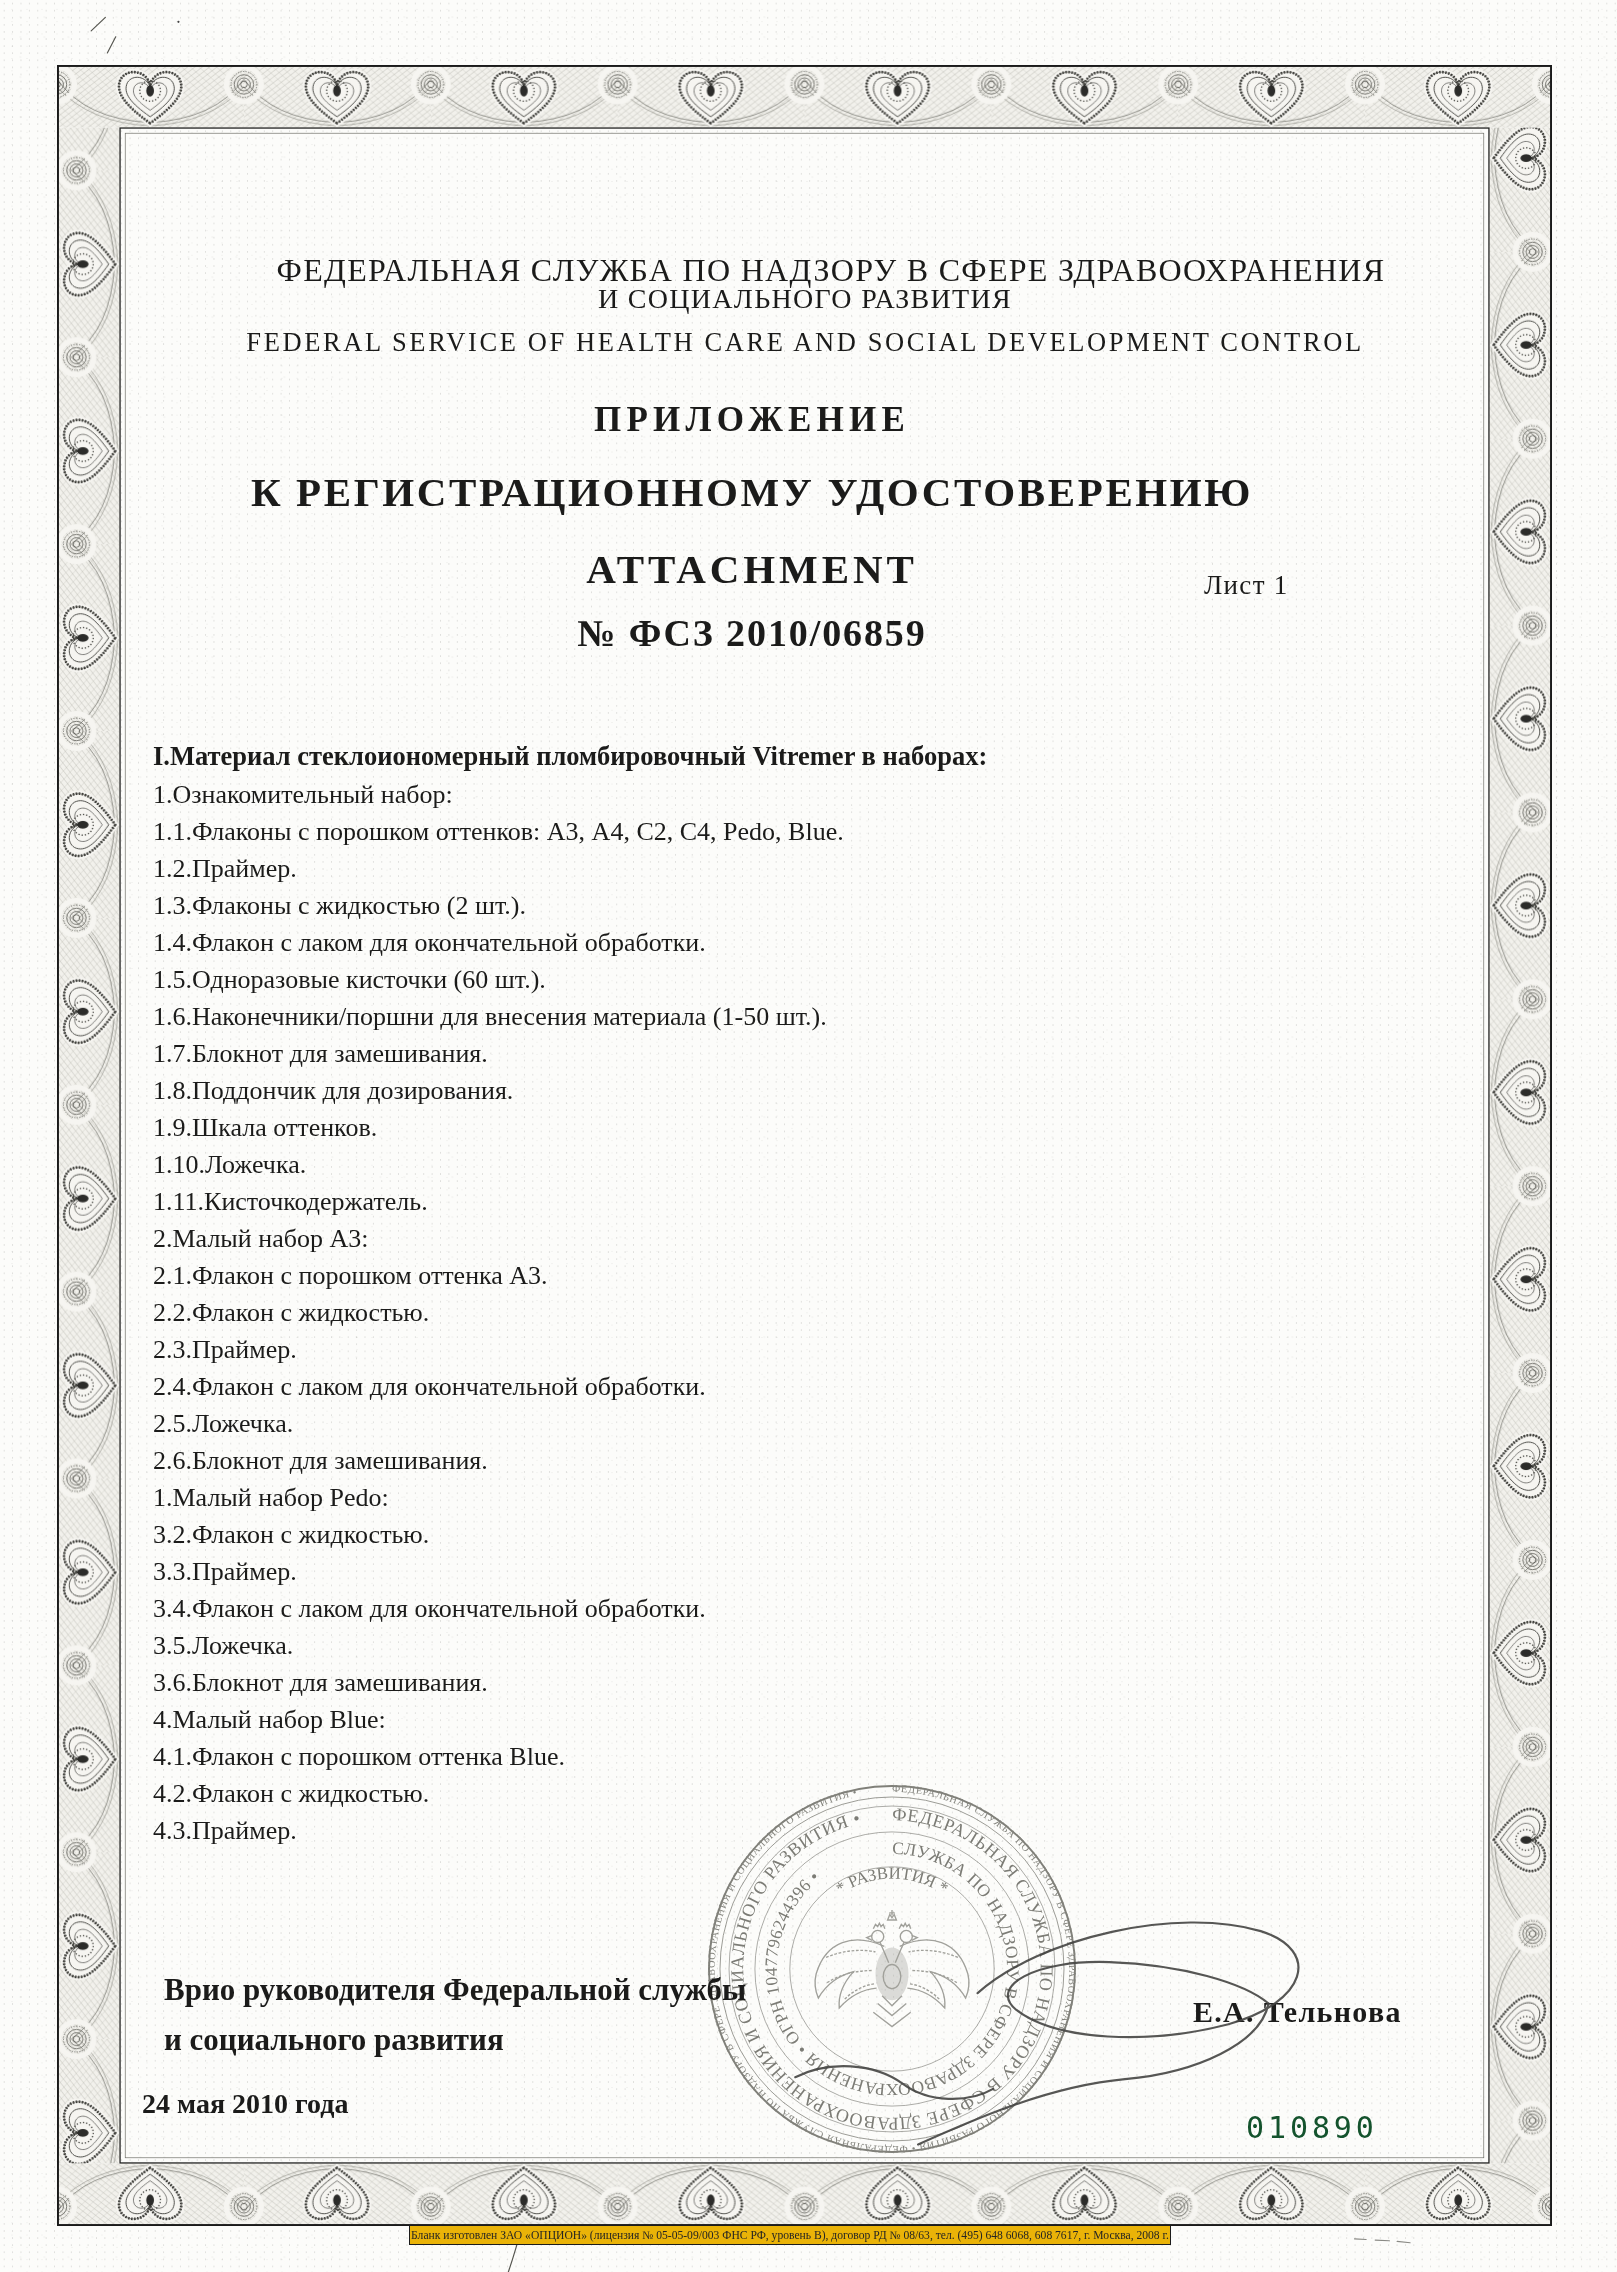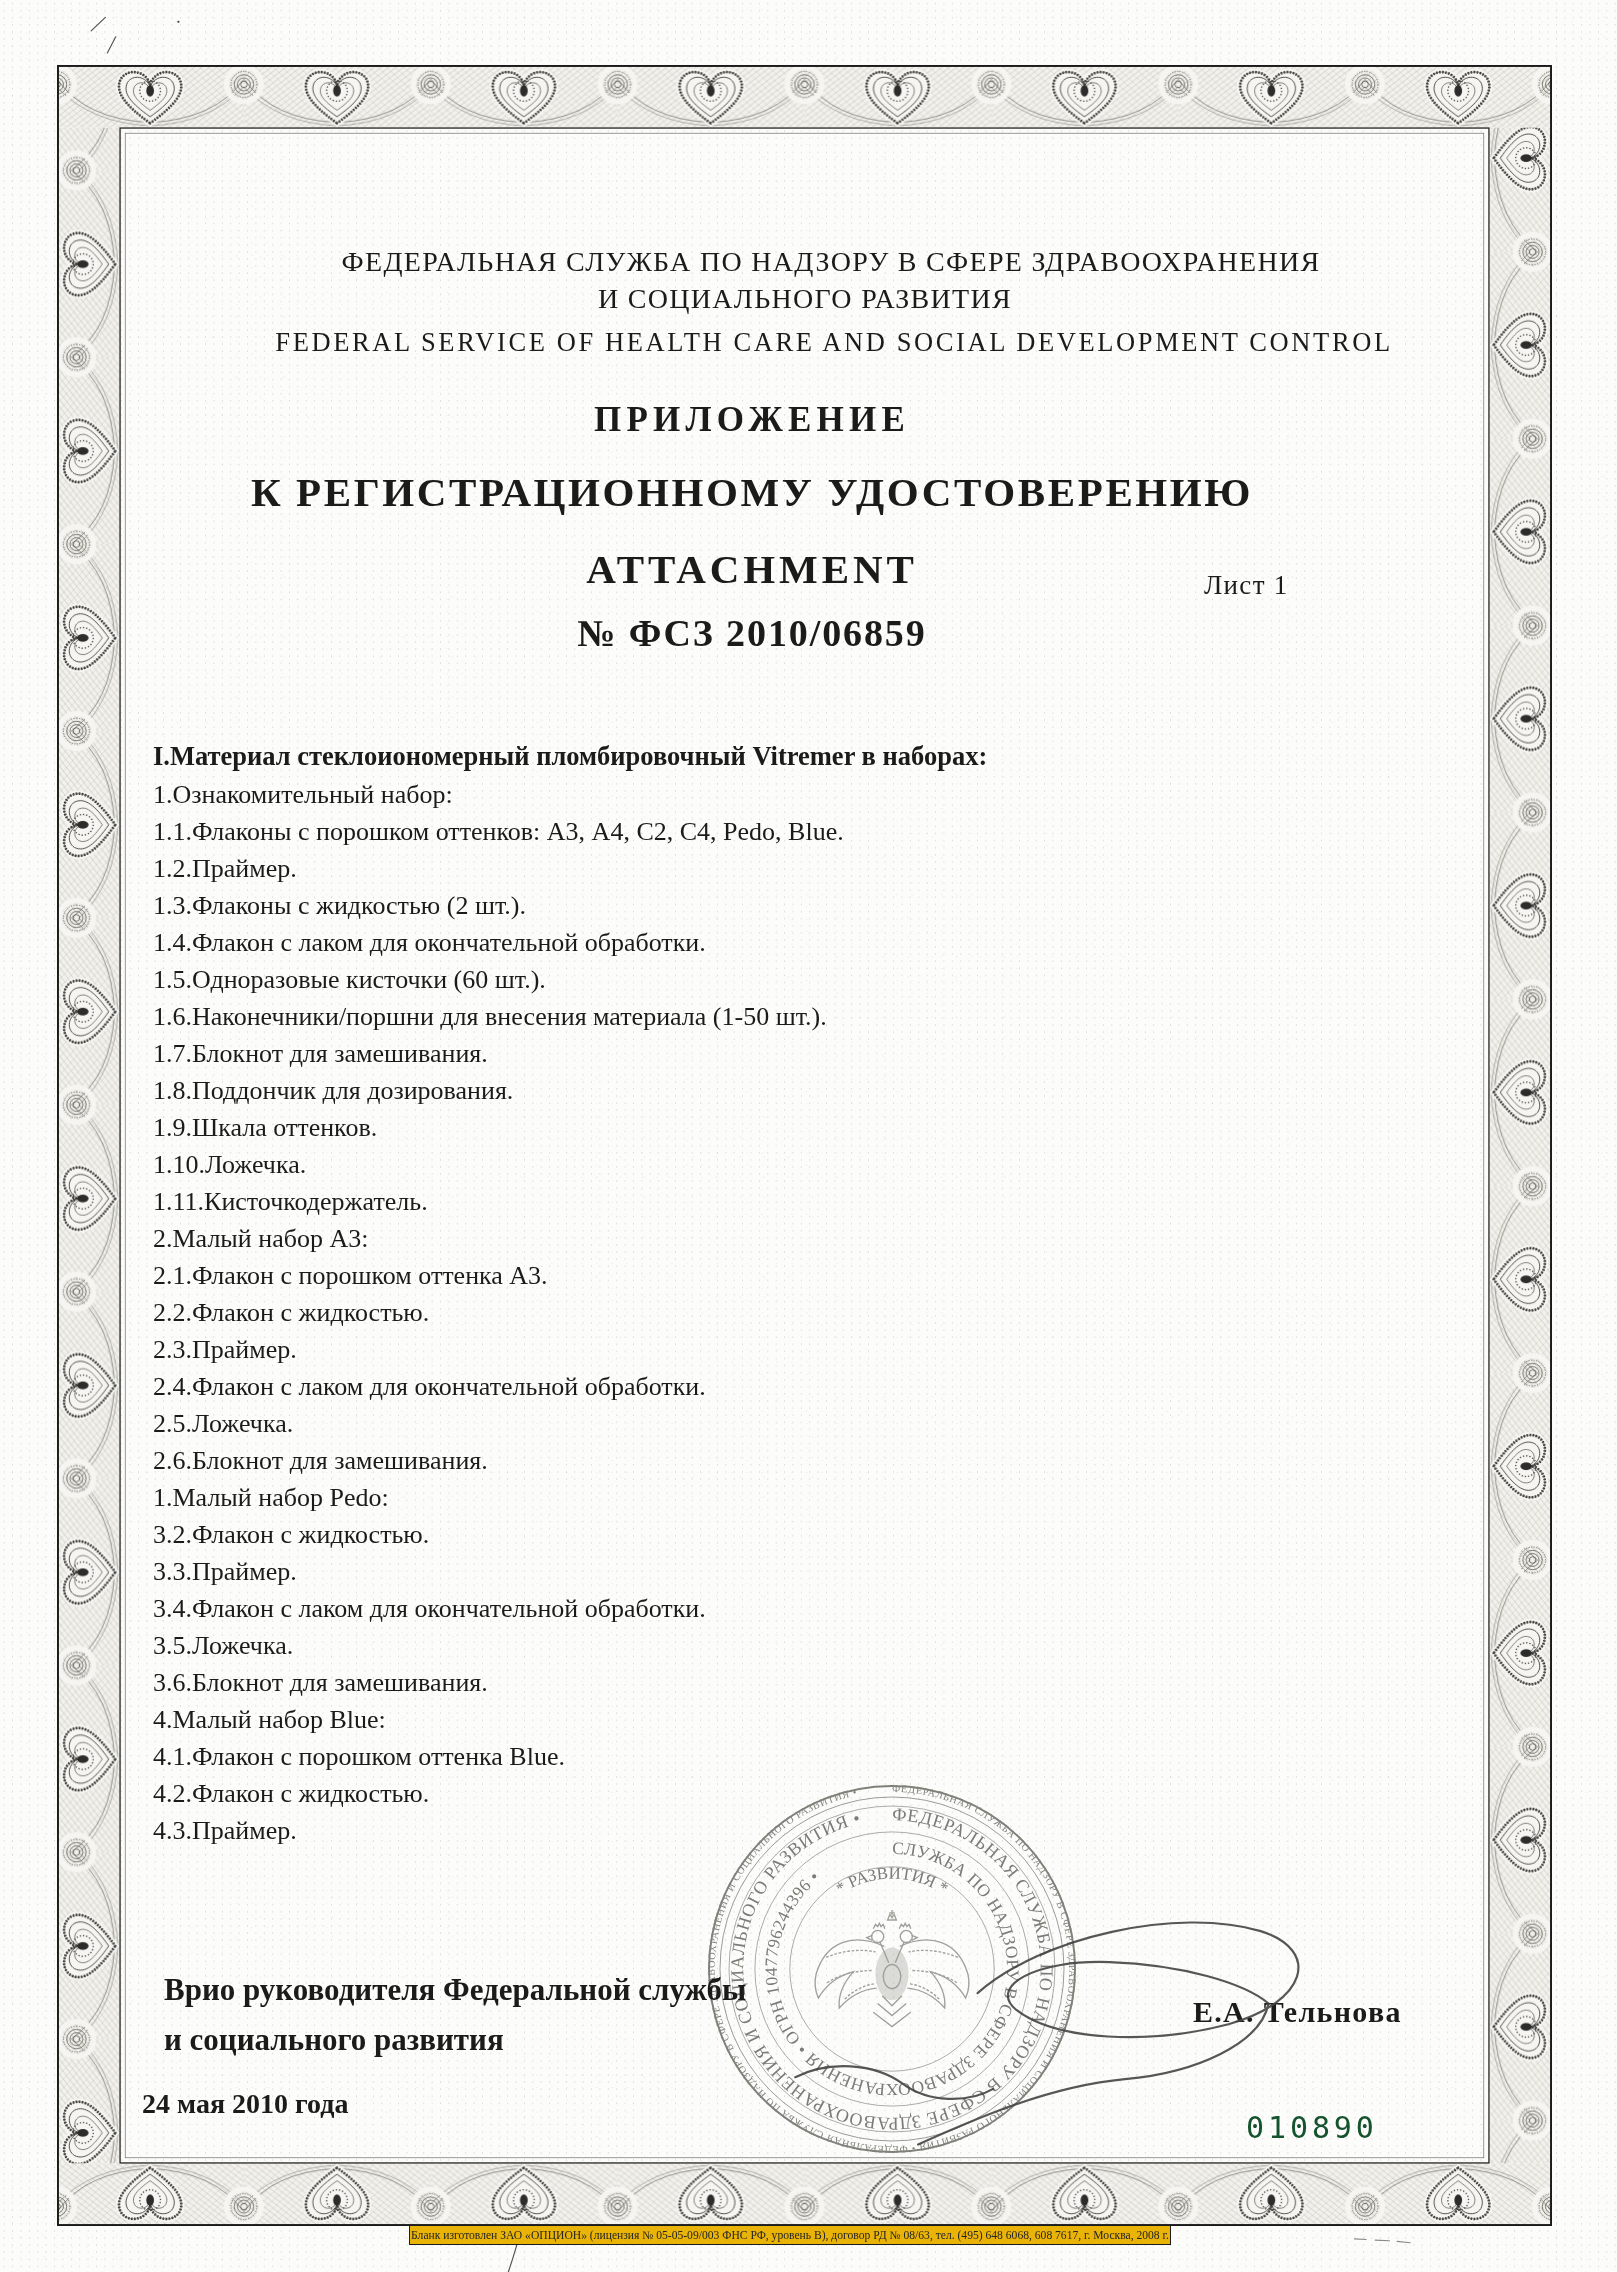--- a/index.html
+++ b/index.html
@@ -8,23 +8,23 @@
   .speckle{position:absolute;inset:0;z-index:1;pointer-events:none;
     background-image:
       radial-gradient(rgba(70,70,64,0.16) 0.6px, transparent 0.9px),
       radial-gradient(rgba(70,70,64,0.11) 0.6px, transparent 0.9px),
       radial-gradient(rgba(70,70,64,0.07) 0.6px, transparent 1px);
     background-size:8.4px 7.1px,15px 12.3px,24px 20px;
     background-position:0 0,4.5px 3.2px,8.4px 7.1px;}
   .border-svg{position:absolute;left:57px;top:65px;z-index:2;}
   .abs{position:absolute;}
   .ctr{text-align:center;}
-  .hdr1{left:120px;width:1422px;top:246px;font-size:28px;letter-spacing:1.3px;z-index:3;}
+  .hdr1{left:120px;width:1422px;top:252px;font-size:32px;letter-spacing:1.3px;z-index:3;}
   .hdr2{left:120px;width:1370px;top:283px;font-size:28px;letter-spacing:1.3px;z-index:3;}
-  .hdr3{left:120px;width:1370px;top:327px;font-size:26.5px;letter-spacing:2.6px;z-index:3;padding-left:29px;}
+  .hdr3{left:120px;width:1370px;top:327px;font-size:26.5px;letter-spacing:2.6px;z-index:3;}
   .t1{left:120px;width:1264px;top:400px;font-size:35px;font-weight:bold;letter-spacing:5.2px;z-index:3;}
   .t2{left:120px;width:1264px;top:468px;font-size:41px;font-weight:bold;letter-spacing:2.6px;z-index:3;}
   .t3{left:120px;width:1264px;top:545px;font-size:41px;font-weight:bold;letter-spacing:3.9px;z-index:3;}
   .t4{left:120px;width:1264px;top:611px;font-size:38px;font-weight:bold;letter-spacing:1.9px;z-index:3;}
   .sheet{left:1204px;top:570px;font-size:27px;letter-spacing:1.3px;z-index:3;}
   .section{left:153px;top:741px;width:1293px;font-size:26.5px;font-weight:bold;z-index:3;}
   .items{left:153px;top:776px;width:1332px;font-size:26px;line-height:37px;z-index:3;}
   .sigblock{left:164px;top:1965px;width:841px;font-size:31px;font-weight:bold;line-height:50px;z-index:5;}
   .dateline{left:142px;top:2088px;font-size:28px;font-weight:bold;z-index:5;}
   .signname{left:1193px;top:1995px;font-size:30px;font-weight:bold;letter-spacing:1.3px;z-index:5;}

